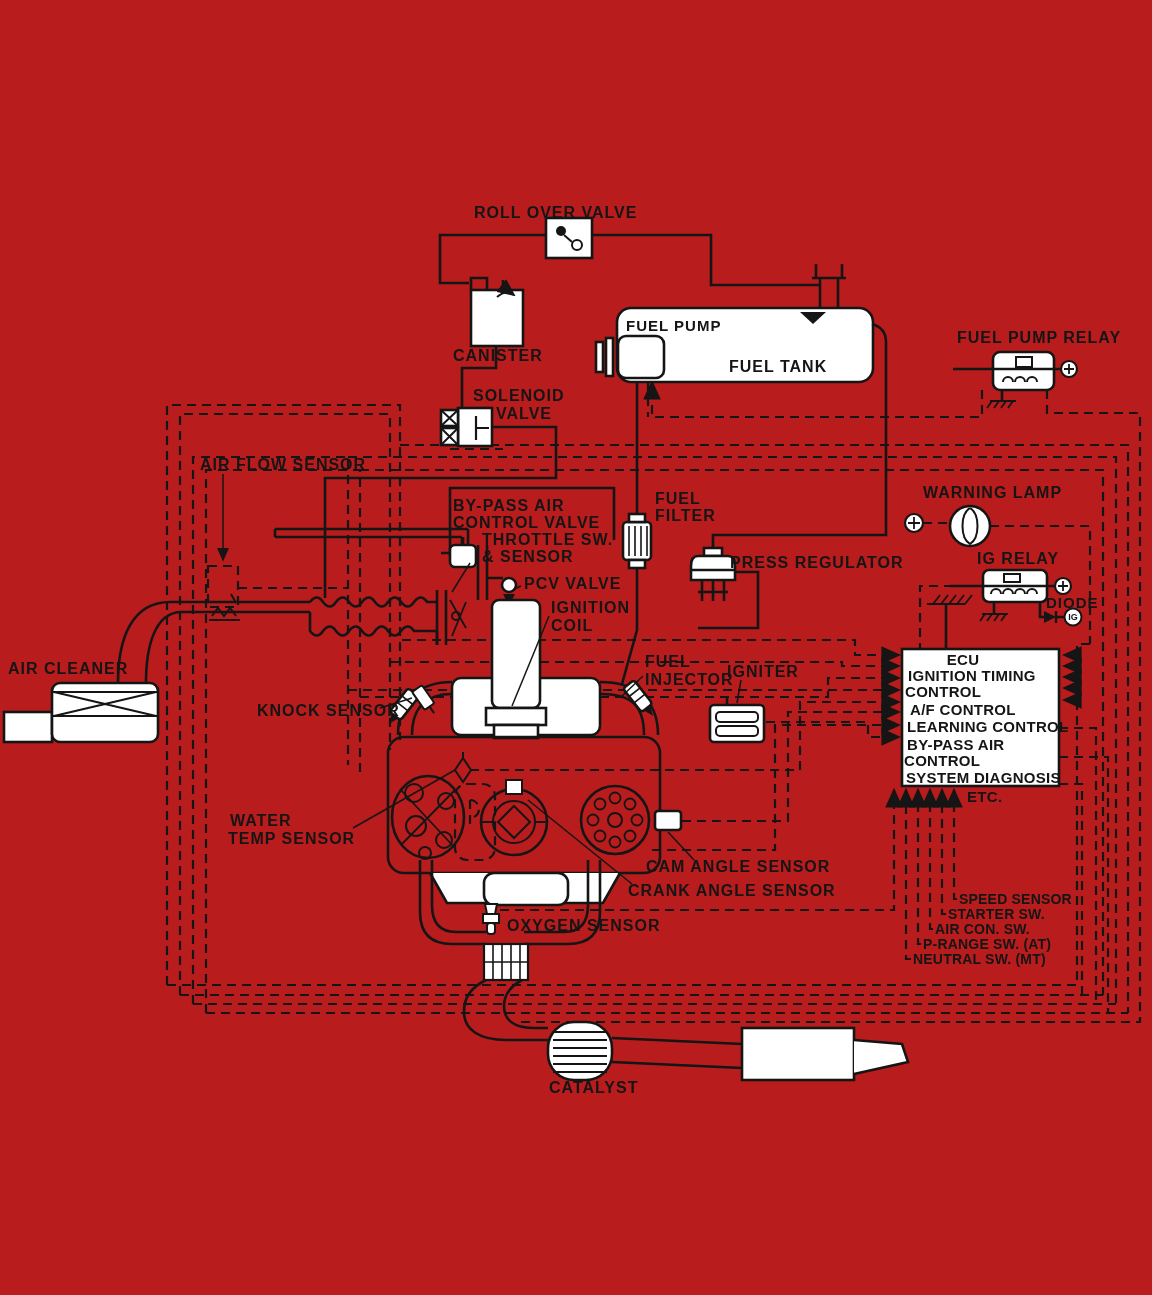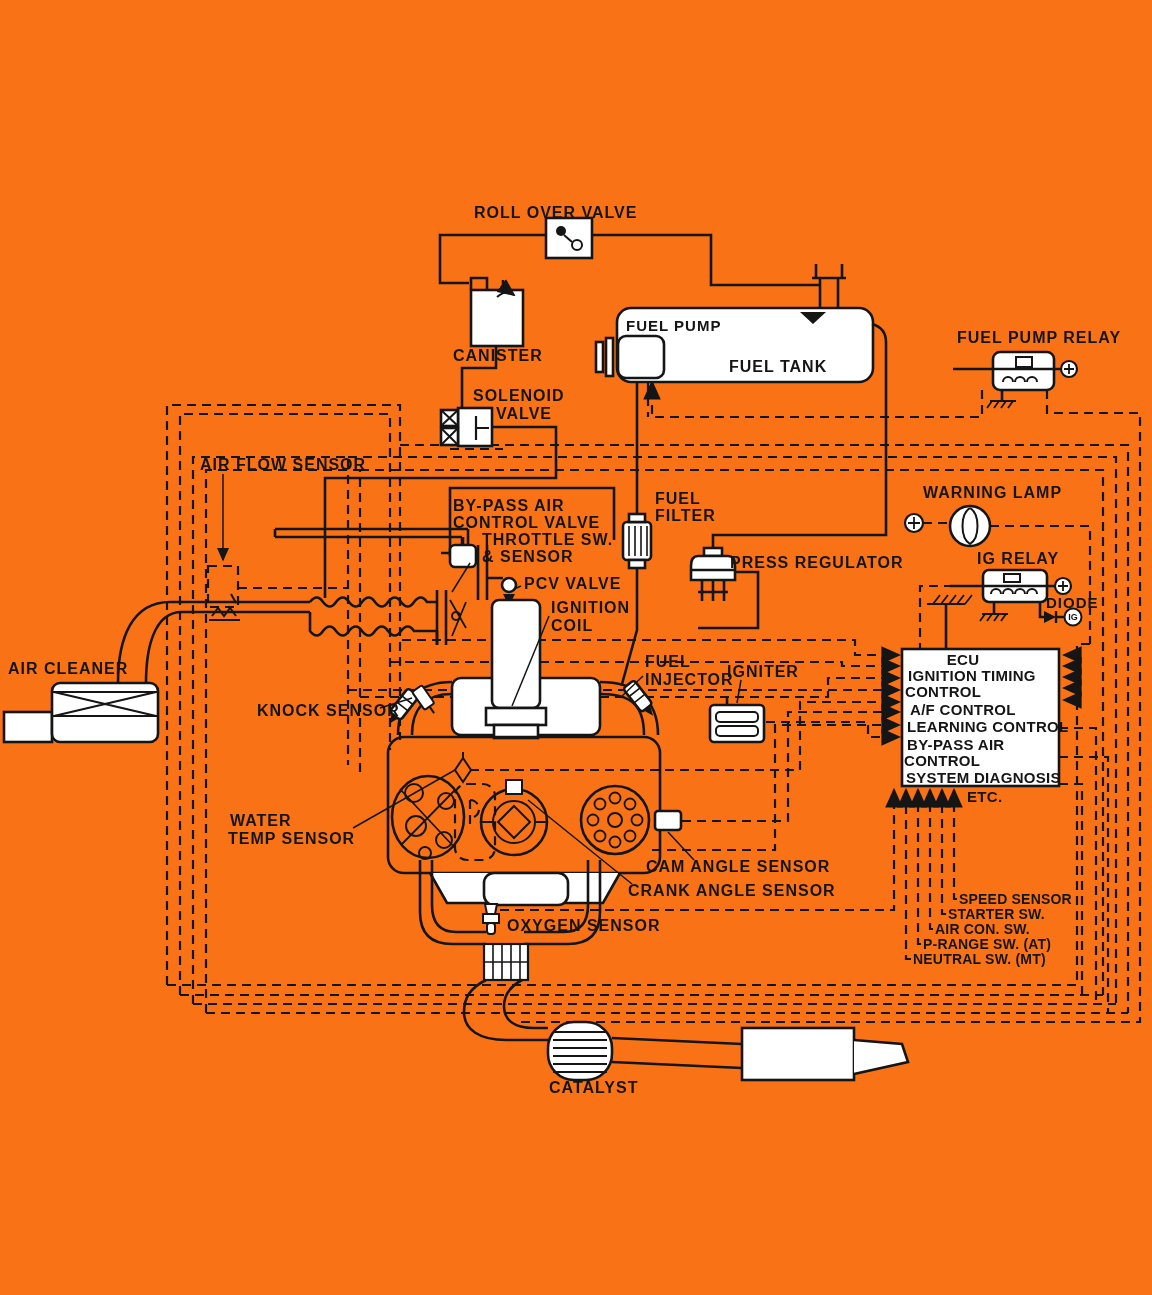--- a/index.html
+++ b/index.html
@@ -1,16 +1,16 @@
 <!DOCTYPE html>
 <html><head>
 <meta charset="utf-8">
 <style>
   html,body{margin:0;padding:0;background:#ffffff;}
-  .stage{position:relative;width:1152px;height:1295px;background:#f97316;overflow:hidden;}
+  .stage{position:relative;width:1152px;height:1295px;background:#b91c1c;overflow:hidden;}
   svg{position:absolute;left:0;top:0;}
   text{font-family:"Liberation Sans",sans-serif;font-weight:bold;fill:#151515;letter-spacing:1px;}
   .lbl{font-size:16px;}
   .lbl-s{font-size:15px;}
   .ecu-t{font-size:15px;letter-spacing:.3px;}
   .sw-t{font-size:14px;letter-spacing:.2px;}
   .tiny{font-size:9px;letter-spacing:0;}
 </style>
 </head>
 <body>

